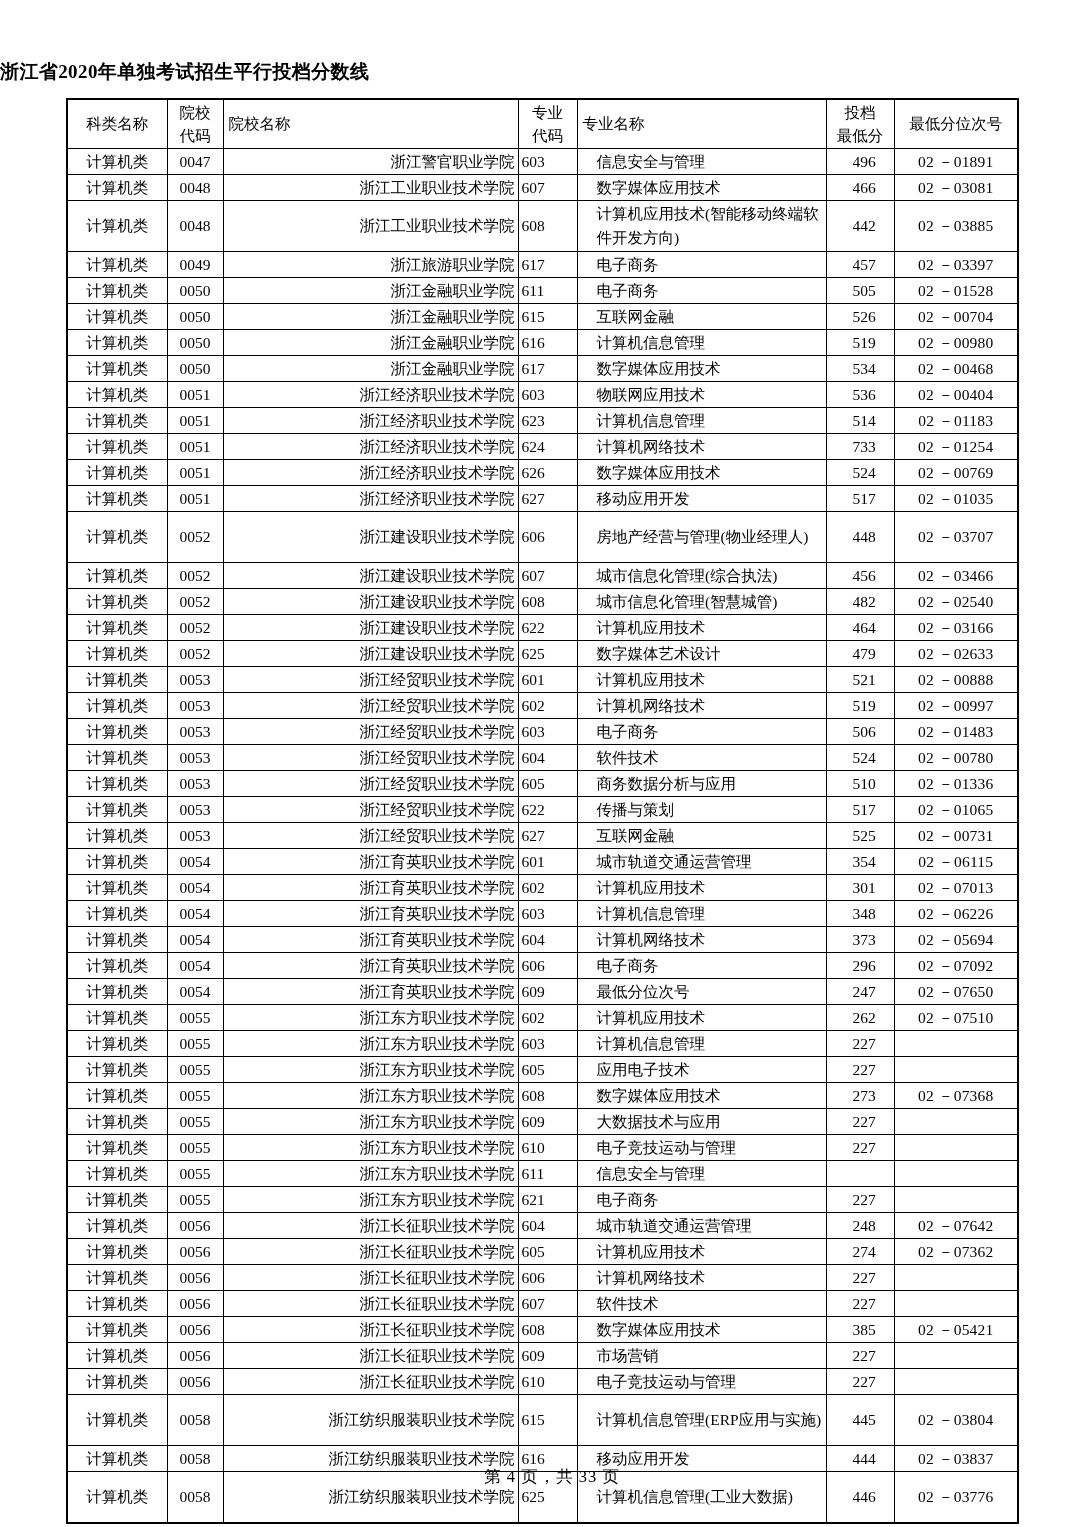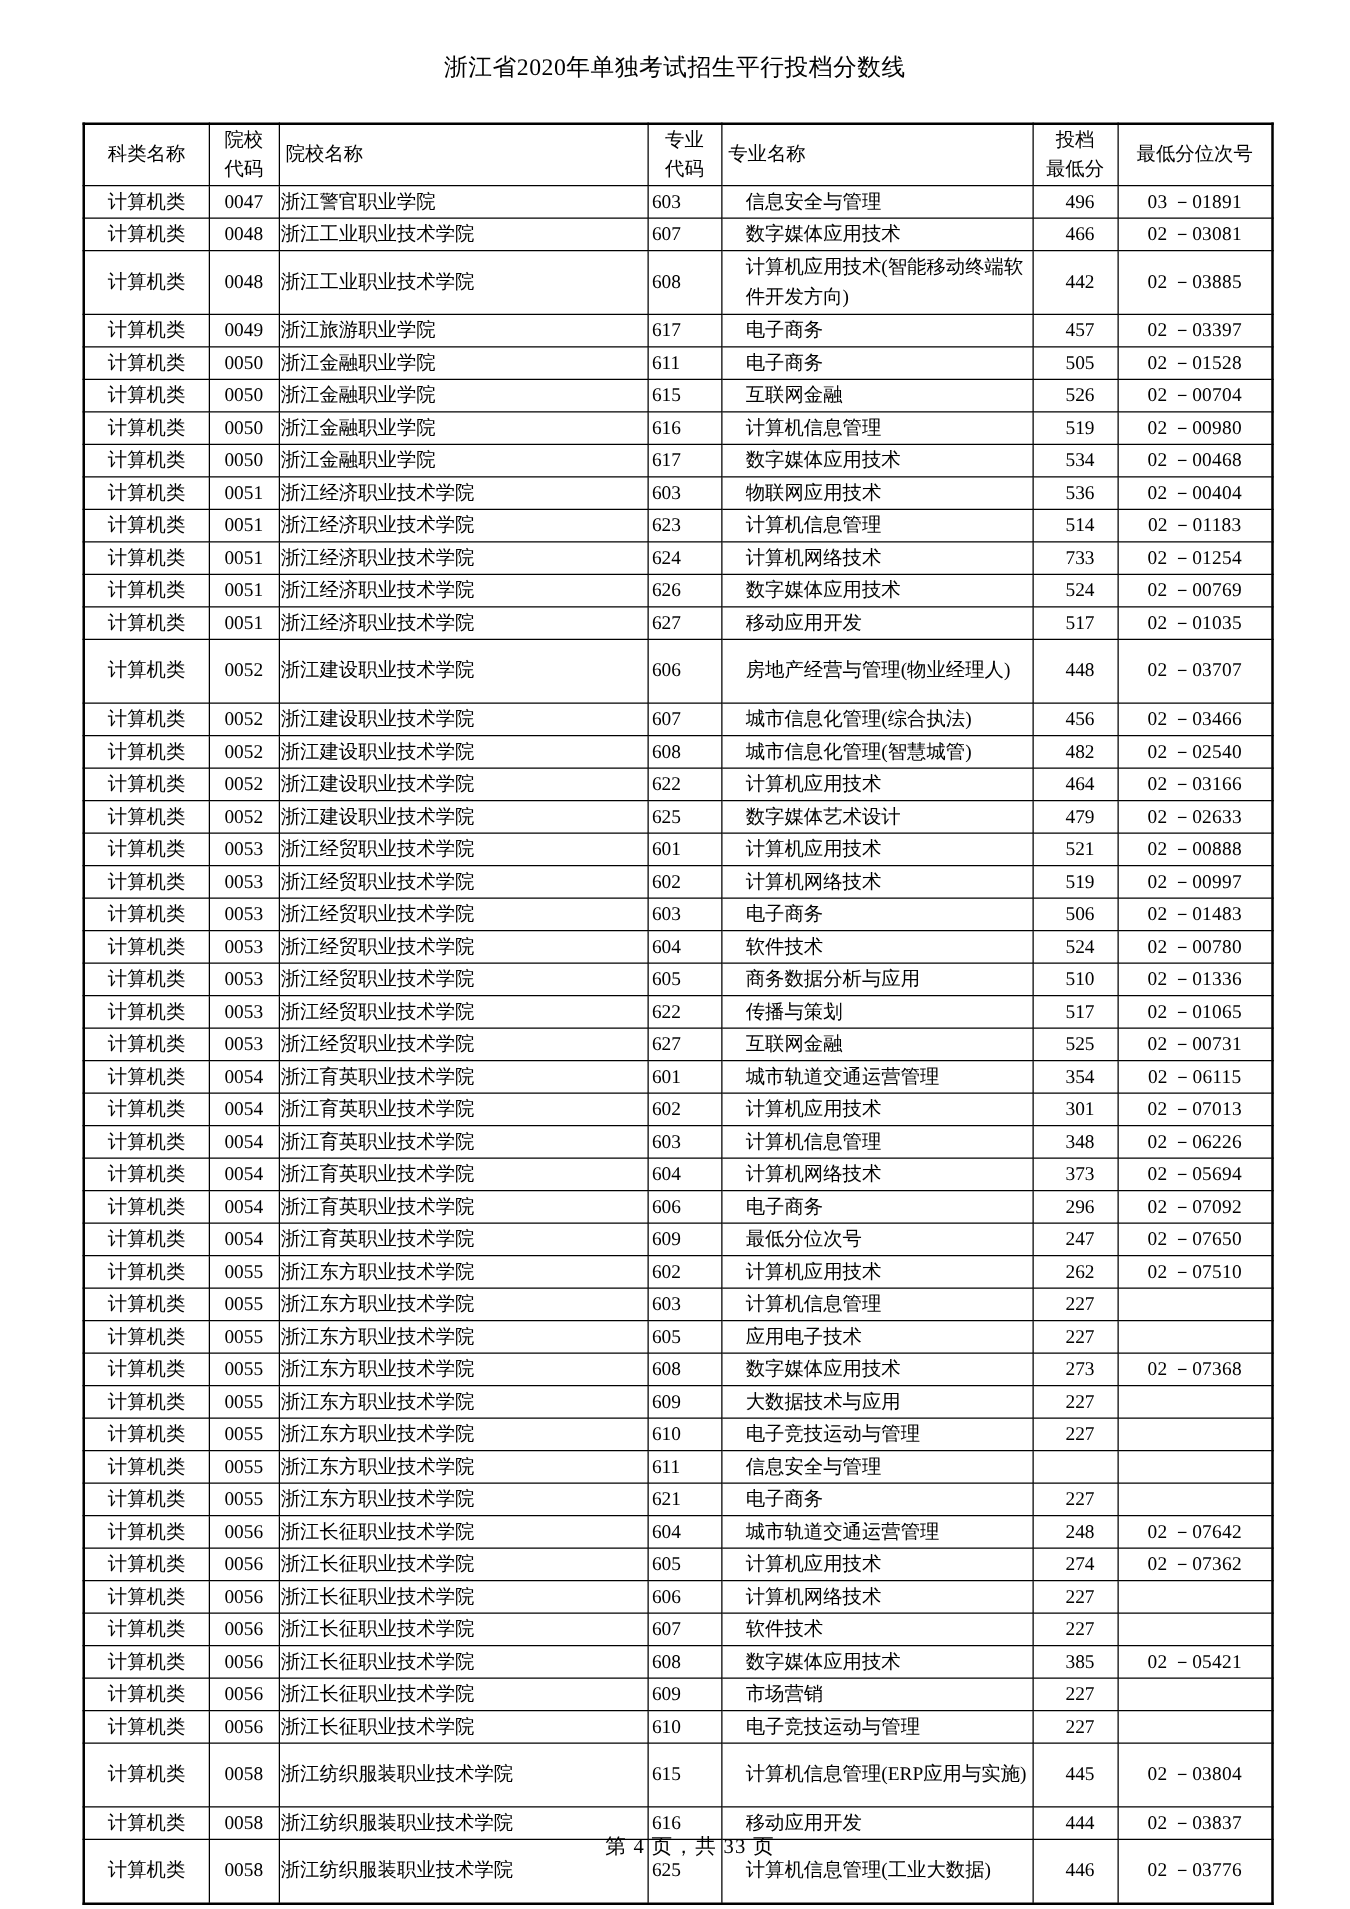--- a/index.html
+++ b/index.html
@@ -15,25 +15,24 @@
     position: relative;
     overflow: hidden;
   }
   .page {
     width: 1080px;
     height: 1527px;
     position: relative;
     box-sizing: border-box;
   }
   .doc-title {
-    text-align: center;
     font-size: 19px;
-    font-weight: normal;
+    font-weight: bold;
     letter-spacing: 0.4px;
-    padding-top: 44px;
+    padding-top: 61px;
     line-height: 22px;
     font-family: "Liberation Serif", "DejaVu Serif", serif;
   }
   .table-wrap {
     position: absolute;
     left: 66px;
     top: 98px;
     width: 755px;
   }
   table.score-table {
@@ -70,21 +69,21 @@
     text-align: left;
     padding-left: 5px;
   }
   thead .two-line {
     display: block;
     line-height: 23px;
   }
 
   tbody td.kelei   { text-align: center; }
   tbody td.yxdm    { text-align: center; margin-top: 38px; }
-  tbody td.yxmc    { text-align: left; padding-left: 1px; }
+  tbody td.yxmc    { text-align: right; padding-left: 15px; }
   tbody td.zydm    { text-align: left; }
   tbody td.zymc    { text-align: left; padding-left: 19px; }
   tbody td.tdzdf   { text-align: center; padding-left: 11px; }
   tbody td.zdfwch  { text-align: center; letter-spacing: 0.2px; }
 
   tbody tr.r1 td { height: 25px; }
   tbody tr.r2 td { height: 50px; }
   tbody tr.r2 td.zymc { line-height: 24px; }
 
   .footer {
@@ -137,21 +136,21 @@
         </tr>
       </thead>
       <tbody id="table-body">
           <tr class="r1">
             <td class="kelei">计算机类</td>
             <td class="yxdm">0047</td>
             <td class="yxmc">浙江警官职业学院</td>
             <td class="zydm">603</td>
             <td class="zymc">信息安全与管理</td>
             <td class="tdzdf">496</td>
-            <td class="zdfwch">03 －01891</td>
+            <td class="zdfwch">02 －01891</td>
           </tr>
           <tr class="r1">
             <td class="kelei">计算机类</td>
             <td class="yxdm">0048</td>
             <td class="yxmc">浙江工业职业技术学院</td>
             <td class="zydm">607</td>
             <td class="zymc">数字媒体应用技术</td>
             <td class="tdzdf">466</td>
             <td class="zdfwch">02 －03081</td>
           </tr>

